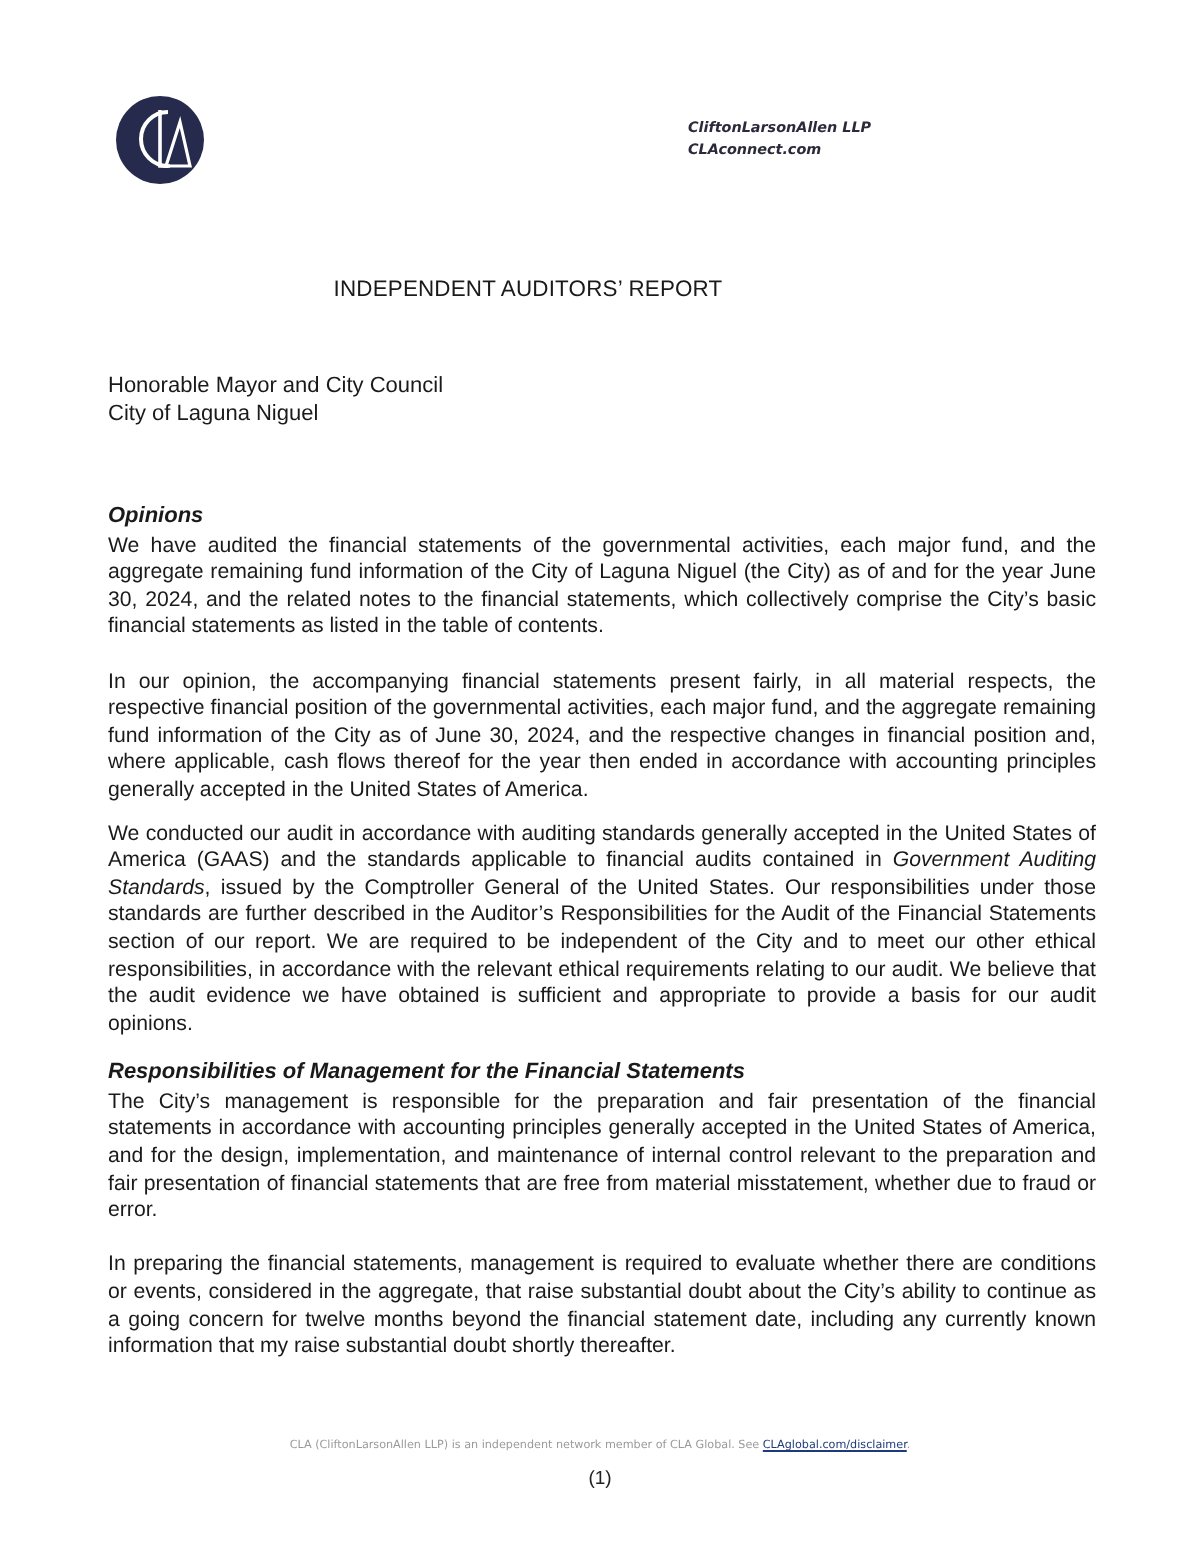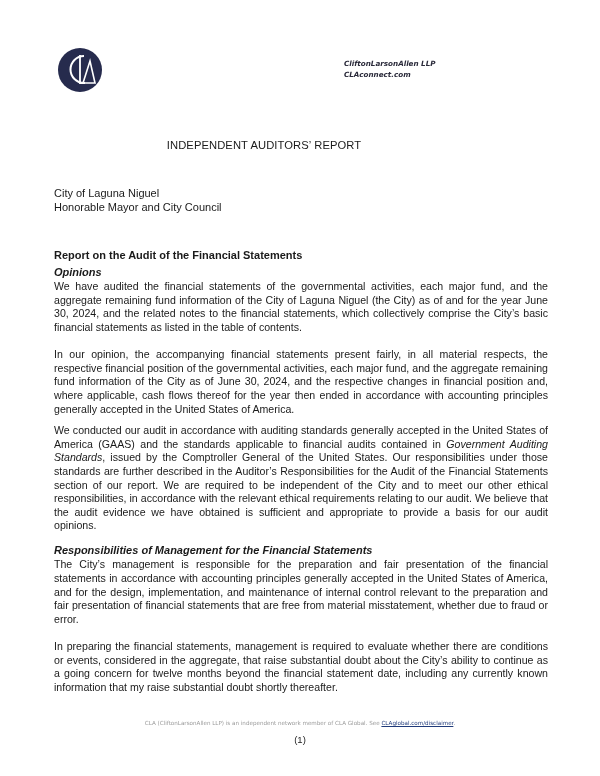--- a/index.html
+++ b/index.html
@@ -35,26 +35,25 @@
 </div>
 
 <div class="firm">
   <div>CliftonLarsonAllen LLP</div>
   <div>CLAconnect.com</div>
 </div>
 
 <div class="title">INDEPENDENT AUDITORS’ REPORT</div>
 
 <div class="addr">
+  <div>Honorable Mayor and City Council</div>
   <div>City of Laguna Niguel</div>
-  <div>Honorable Mayor and City Council</div>
 </div>
 
 <div class="body">
-  <div class="h1">Report on the Audit of the Financial Statements</div>
   <div class="h2">Opinions</div>
   <p>We have audited the financial statements of the governmental activities, each major fund, and the aggregate remaining fund information of the City of Laguna Niguel (the City) as of and for the year June 30, 2024, and the related notes to the financial statements, which collectively comprise the City’s basic financial statements as listed in the table of contents.</p>
   <div class="gap"></div>
   <p>In our opinion, the accompanying financial statements present fairly, in all material respects, the respective financial position of the governmental activities, each major fund, and the aggregate remaining fund information of the City as of June 30, 2024, and the respective changes in financial position and, where applicable, cash flows thereof for the year then ended in accordance with accounting principles generally accepted in the United States of America.</p>
   <div class="secgap"></div>
   <p><span>We conducted our audit in accordance with auditing standards generally accepted in the United States of America (GAAS) and the standards applicable to financial audits contained in </span><i>Government Auditing Standards</i><span>, issued by the Comptroller General of the United States. Our responsibilities under those standards are further described in the Auditor’s Responsibilities for the Audit of the Financial Statements section of our report. We are required to be independent of the City and to meet our other ethical responsibilities, in accordance with the relevant ethical requirements relating to our audit. We believe that the audit evidence we have obtained is sufficient and appropriate to provide a basis for our audit opinions.</span></p>
   <div class="secgap"></div>
   <div class="h2">Responsibilities of Management for the Financial Statements</div>
   <p>The City’s management is responsible for the preparation and fair presentation of the financial statements in accordance with accounting principles generally accepted in the United States of America, and for the design, implementation, and maintenance of internal control relevant to the preparation and fair presentation of financial statements that are free from material misstatement, whether due to fraud or error.</p>
   <div class="gap"></div>

